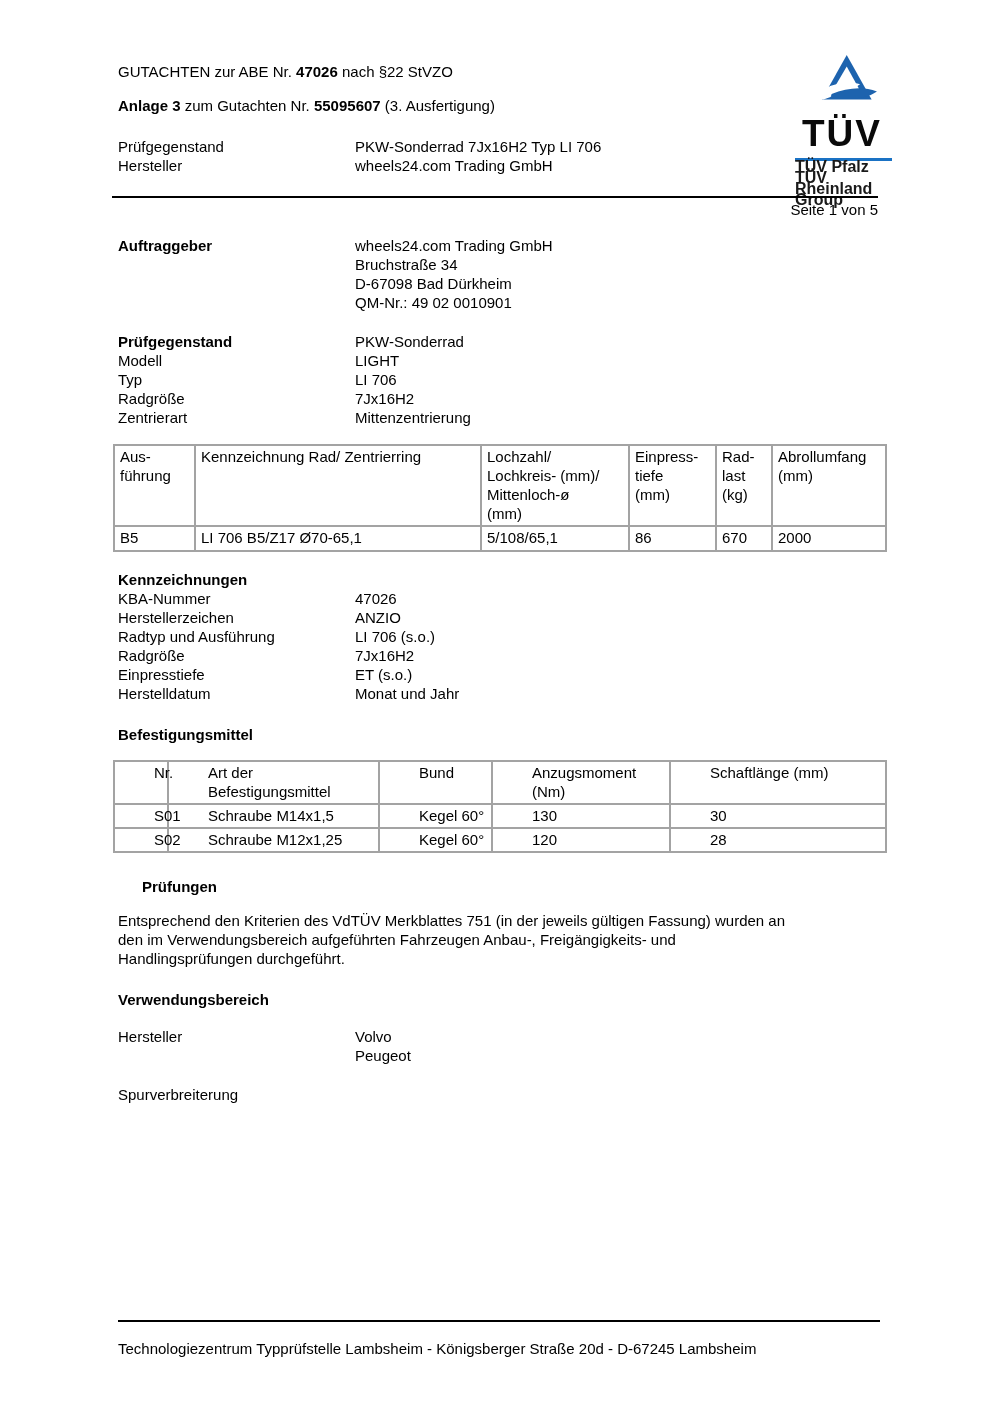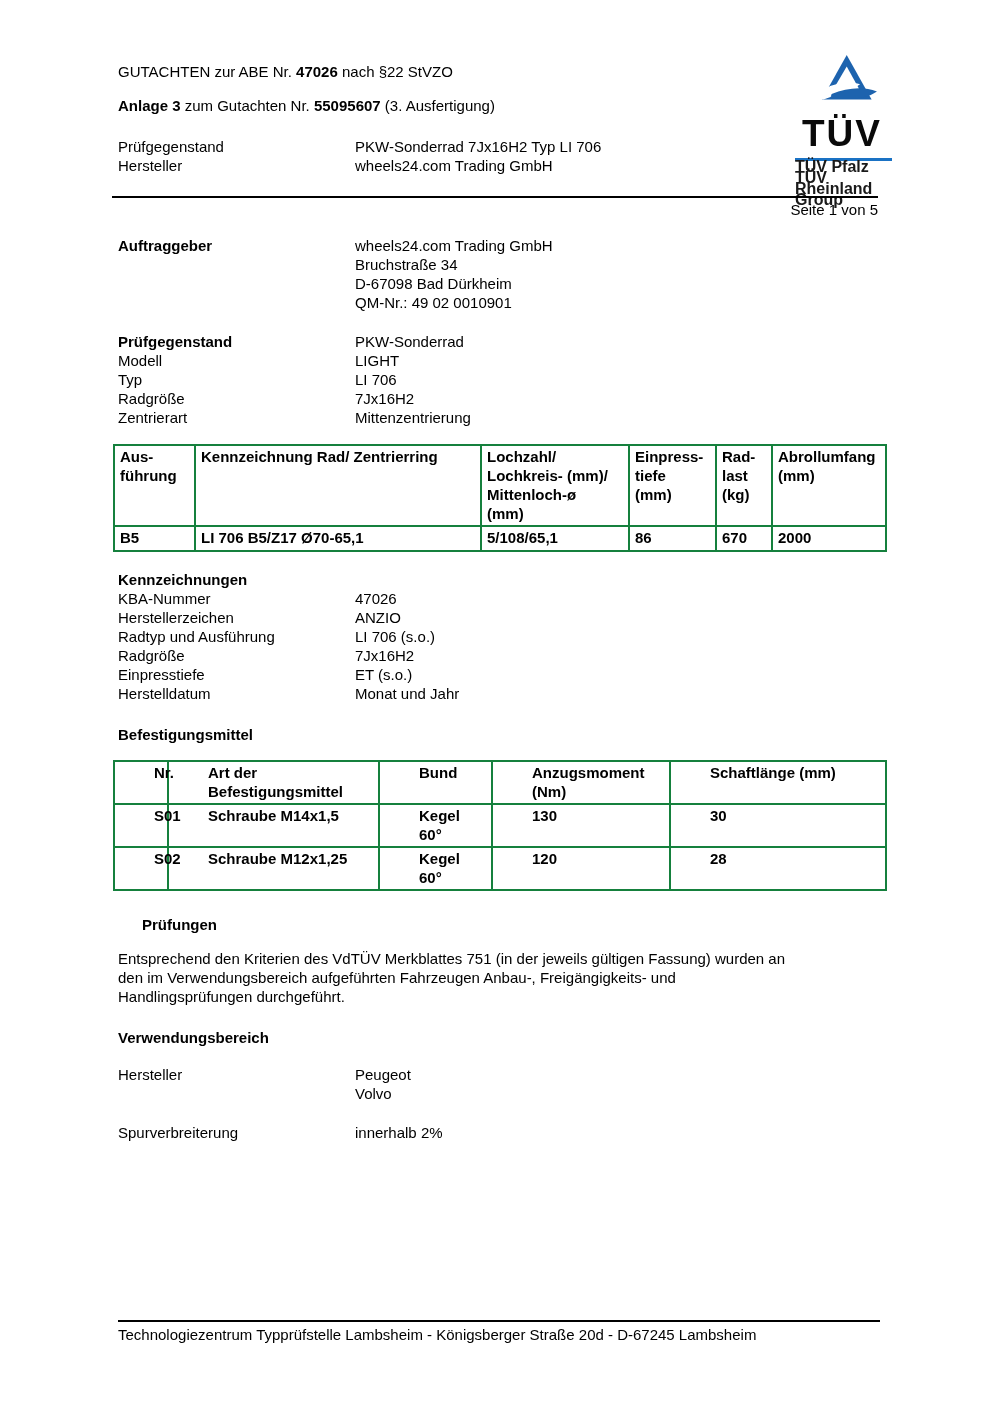--- a/index.html
+++ b/index.html
@@ -42,23 +42,23 @@
   }
   .page-indicator { text-align: right; margin-top: 2px; }
 
   table {
     border-collapse: collapse;
     table-layout: fixed;
     margin-left: -5px;
     width: 772px;
   }
   td, th {
-    border: 2px solid #15803d;
+    border: 2px solid #a3a3a3;
     padding: 1px 5px 2px 5px;
-    font-weight: bold;
+    font-weight: normal;
     text-align: left;
     vertical-align: top;
     white-space: pre-line;
     font-size: 15px;
     line-height: 19px;
   }
   .wheel-table { margin-top: 17px; }
   .wheel-table td { height: 20px; }
   .fastener-table { margin-top: 16px; }
   .fastener-table td, .fastener-table th { height: 18px; padding-left: 39px; }
@@ -92,21 +92,21 @@
     color: #1a1a1a;
   }
   .logo-sub:first-of-type { margin-top: 8px; }
 
   .footer {
     position: absolute;
     left: 118px;
     top: 1320px;
     width: 762px;
     border-top: 2px solid #000;
-    padding-top: 3px;
+    padding-top: 17px;
   }
 </style>
 </head>
 <body>
 
 <div class="page">
 
   <div class="logo">
     <svg class="logo-triangle" width="57" height="48" viewBox="0 0 64 54">
       <polygon points="30,0 58,50 2,50" fill="#1d63ae"></polygon>
@@ -277,28 +277,27 @@
     <div class="bold mt24">Prüfungen</div>
     <p class="paragraph">Entsprechend den Kriterien des VdTÜV Merkblattes 751 (in der jeweils gültigen Fassung) wurden an
 den im Verwendungsbereich aufgeführten Fahrzeugen Anbau-, Freigängigkeits- und
 Handlingsprüfungen durchgeführt.</p>
 
     <div class="bold mt22">Verwendungsbereich</div>
 
     <div class="kv-row mt18">
       <div class="kv-label">Hersteller</div>
       <div class="kv-value">
+        <div>Volvo</div>
         <div>Peugeot</div>
-        <div>Volvo</div>
       </div>
     </div>
 
     <div class="kv-row mt20">
       <div class="kv-label">Spurverbreiterung</div>
-      <div class="kv-value">innerhalb 2%</div>
     </div>
 
   </div>
 
   <div class="footer">
     <span>Technologiezentrum Typprüfstelle Lambsheim - Königsberger Straße 20d - D-67245 Lambsheim</span>
   </div>
 
 </div>
 

